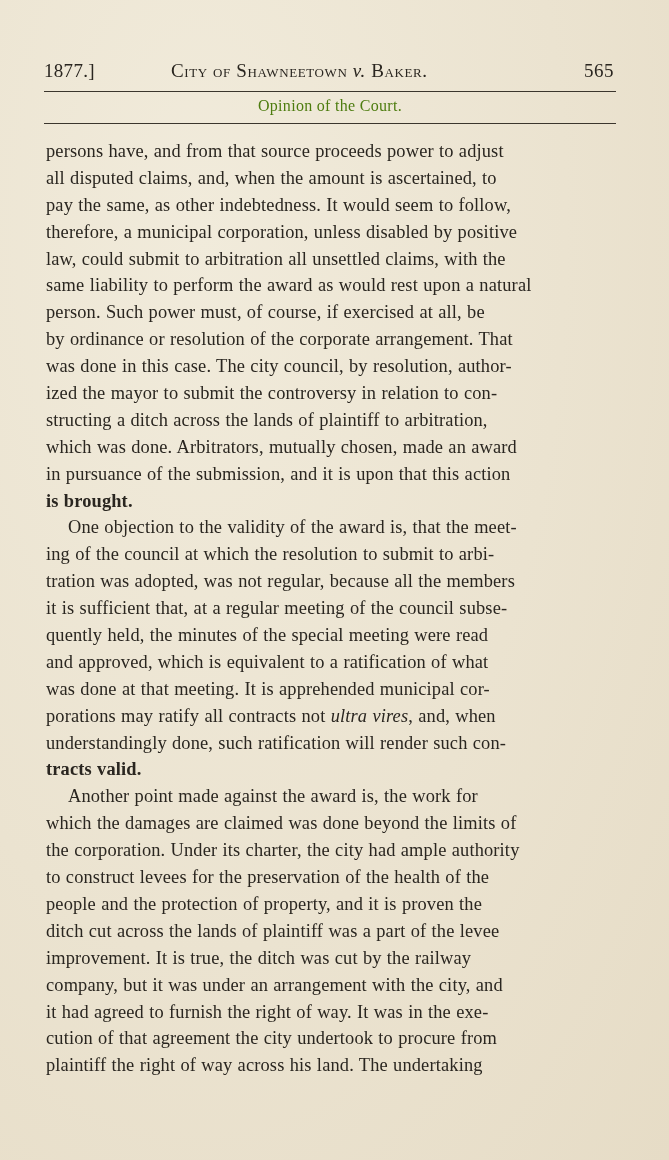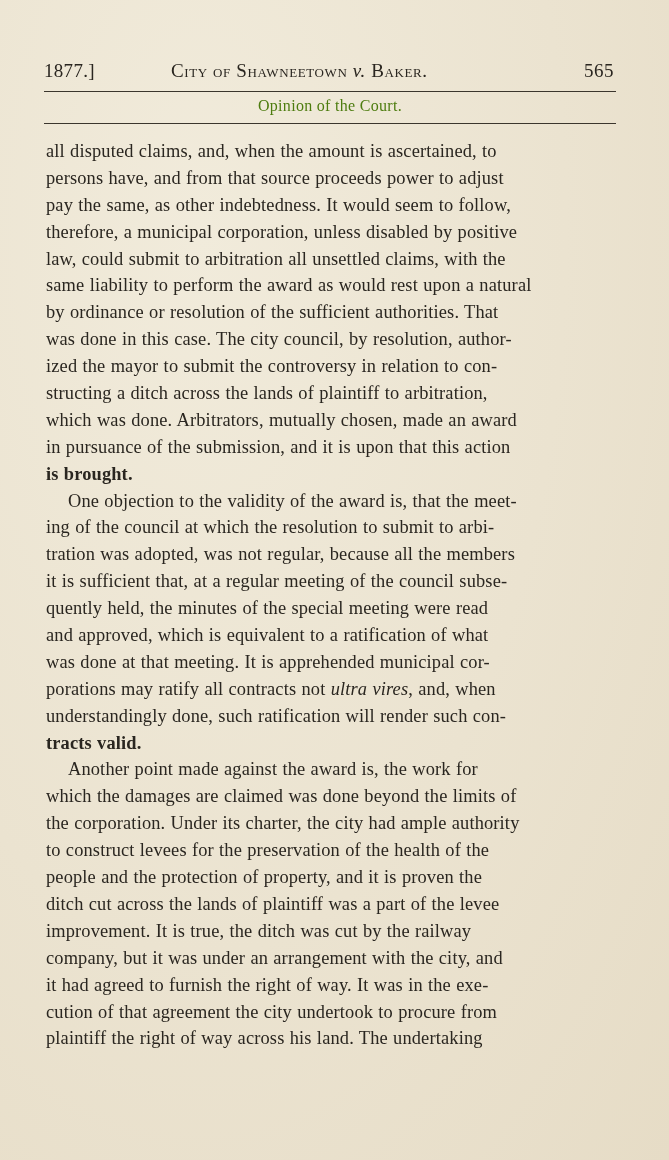--- a/index.html
+++ b/index.html
@@ -112,27 +112,28 @@
     <span class="rh-year">1877.]</span>
     <span class="rh-title"><span>City of Shawneetown</span> <span class="v">v.</span> <span>Baker.</span></span>
     <span class="rh-page">565</span>
   </div>
 
   <div class="rule rule-1"></div>
   <div class="section-head">Opinion of the Court.</div>
   <div class="rule rule-2"></div>
 
   <div class="body-text" id="body-text">
+      <div class="line" style="word-spacing: 0.5px; text-align: left; text-align-last: left;">persons have, and from that source proceeds power to adjust</div>
       <div class="line" style="word-spacing: 0.5px; text-align: left; text-align-last: left;">all disputed claims, and, when the amount is ascertained, to</div>
-      <div class="line" style="word-spacing: 0.5px; text-align: left; text-align-last: left;">persons have, and from that source proceeds power to adjust</div>
       <div class="line" style="word-spacing: 0.5px; text-align: left; text-align-last: left;">pay the same, as other indebtedness. It would seem to follow,</div>
       <div class="line" style="word-spacing: 0.5px; text-align: left; text-align-last: left;">therefore, a municipal corporation, unless disabled by positive</div>
       <div class="line" style="word-spacing: 0.5px; text-align: left; text-align-last: left;">law, could submit to arbitration all unsettled claims, with the</div>
       <div class="line" style="word-spacing: 0.5px; text-align: left; text-align-last: left;">same liability to perform the award as would rest upon a natural</div>
-      <div class="line" style="word-spacing: 0.5px; text-align: left; text-align-last: left;">by ordinance or resolution of the sufficient authorities. That</div>
+      <div class="line" style="word-spacing: 0.5px; text-align: left; text-align-last: left;">person. Such power must, of course, if exercised at all, be</div>
+      <div class="line" style="word-spacing: 0.5px; text-align: left; text-align-last: left;">by ordinance or resolution of the corporate arrangement. That</div>
       <div class="line" style="word-spacing: 0.5px; text-align: left; text-align-last: left;">was done in this case. The city council, by resolution, author-</div>
       <div class="line" style="word-spacing: 0.5px; text-align: left; text-align-last: left;">ized the mayor to submit the controversy in relation to con-</div>
       <div class="line" style="word-spacing: 0.5px; text-align: left; text-align-last: left;">structing a ditch across the lands of plaintiff to arbitration,</div>
       <div class="line" style="word-spacing: 0.5px; text-align: left; text-align-last: left;">which was done. Arbitrators, mutually chosen, made an award</div>
       <div class="line" style="word-spacing: 0.5px; text-align: left; text-align-last: left;">in pursuance of the submission, and it is upon that this action</div>
       <div class="line last">is brought.</div>
       <div class="line indent" style="word-spacing: 0.5px; text-align: left; text-align-last: left;">One objection to the validity of the award is, that the meet-</div>
       <div class="line" style="word-spacing: 0.5px; text-align: left; text-align-last: left;">ing of the council at which the resolution to submit to arbi-</div>
       <div class="line" style="word-spacing: 0.5px; text-align: left; text-align-last: left;">tration was adopted, was not regular, because all the members</div>
       <div class="line" style="word-spacing: 0.5px; text-align: left; text-align-last: left;">it is sufficient that, at a regular meeting of the council subse-</div>

